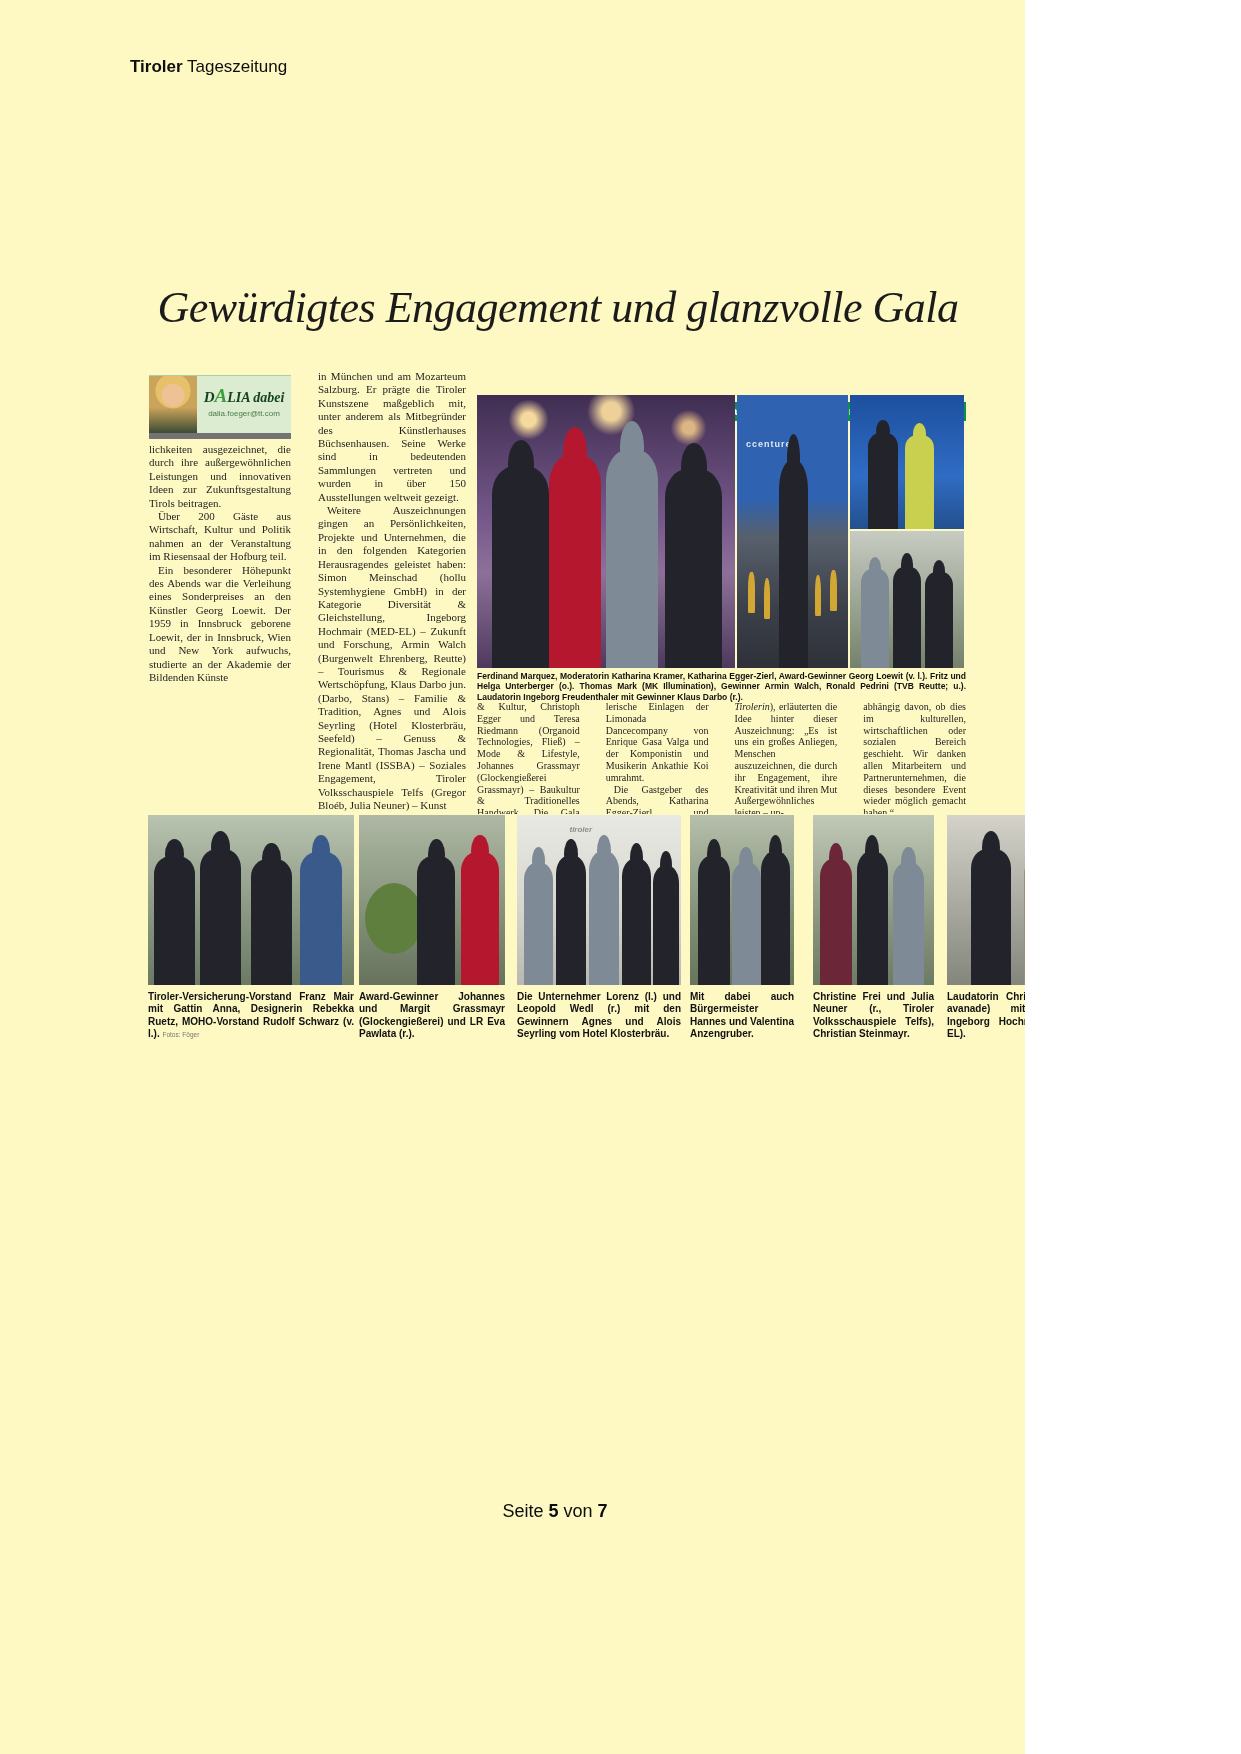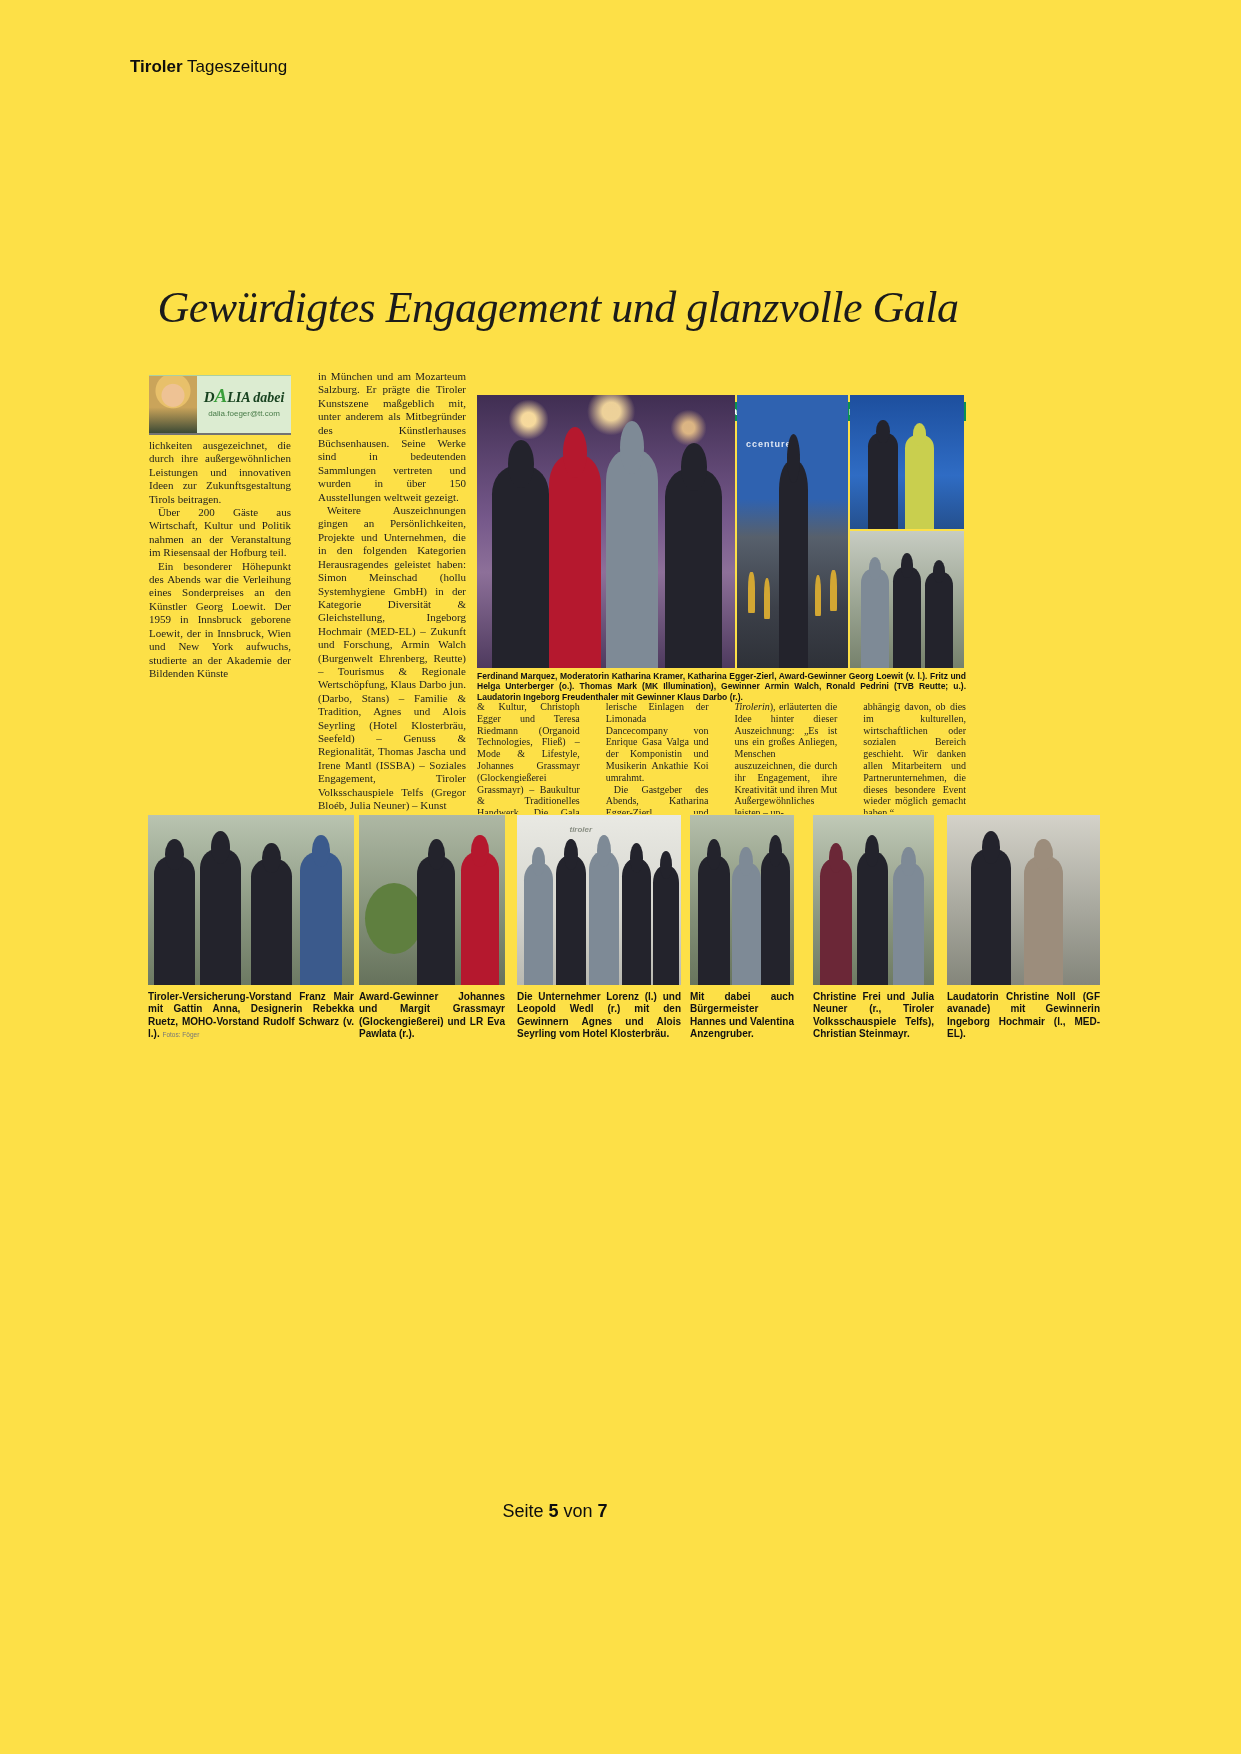--- a/index.html
+++ b/index.html
@@ -1,37 +1,37 @@
 <!DOCTYPE html>
 <html><head>
 <meta charset="utf-8">
 <style>
   html,body{margin:0;padding:0;background:#fff;}
-  .page{position:relative;width:1241px;height:1754px;background:#fde047;
+  .page{position:relative;width:1025px;height:1754px;background:#fef9c3;
         font-family:"Liberation Serif",serif;color:#1e1e1e;overflow:hidden;}
   .abs{position:absolute;}
 
   
   .masthead{left:130px;top:57px;font-family:"Liberation Sans",sans-serif;font-size:17px;color:#0e0e0e;}
   .masthead .mb{font-weight:700;}
   .refhead{left:134px;top:241px;font-family:"Liberation Sans",sans-serif;font-weight:700;font-size:20px;color:#0b0b0b;}
   .bighead{left:150px;top:282px;width:816px;text-align:center;font-style:italic;font-weight:400;
            font-size:44px;letter-spacing:-0.5px;color:#1b1b1b;white-space:nowrap;}
 
   
   .bodycol{font-size:11px;line-height:13.4px;text-align:justify;}
   .bodycol p{margin:0;}
   .bodycol p.ind{text-indent:9px;}
   .col1{left:149px;top:370px;width:142px;}
   .col2{left:318px;top:370px;width:148px;}
   .lead{font-family:"Liberation Sans",sans-serif;font-weight:700;font-size:10.5px;}
 
   
   .dalia{margin:5px 0 4px 0;height:57px;background:#dcecd1;border-top:1px solid #aacfa2;
-         border-bottom:2px solid #737373;display:flex;align-items:center;}
+         border-bottom:6px solid #737373;display:flex;align-items:center;}
   .dalia-photo{width:48px;height:57px;flex:none;
      background:
        radial-gradient(circle at 50% 34%, #eec294 0 11px, transparent 12px),
        radial-gradient(circle at 50% 26%, #e8c06a 0 17px, transparent 18px),
        linear-gradient(180deg,#caa45a 0 55%, #3c4a35 100%);}
   .dalia-txt{flex:1;text-align:center;}
   .dalia-title{font-style:italic;color:#17421f;font-weight:700;font-size:14px;line-height:15px;}
   .dalia-title .dg{font-size:15px;}
   .dalia-title .ag{color:#3a9e3a;font-size:19px;}
   .dalia-mail{font-family:"Liberation Sans",sans-serif;font-size:8px;color:#4a7d4a;margin-top:2px;}

